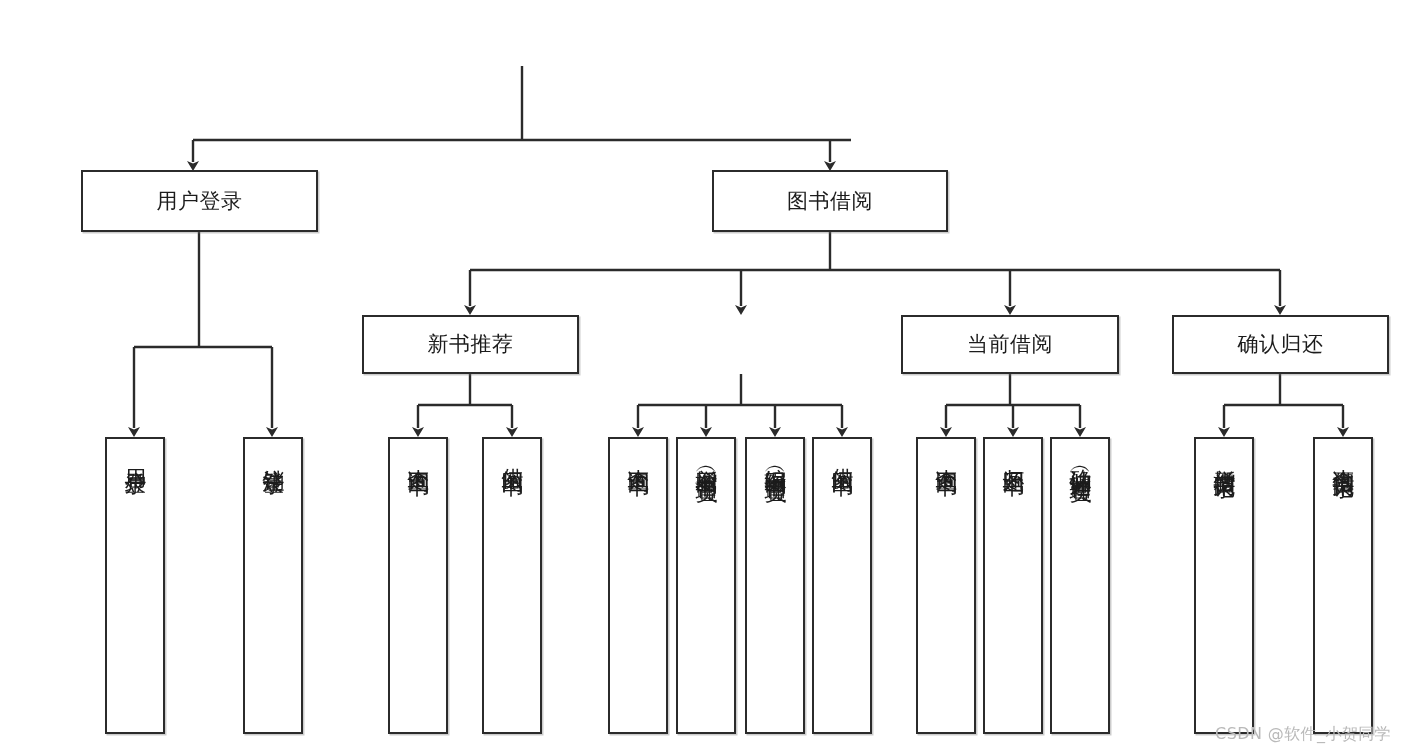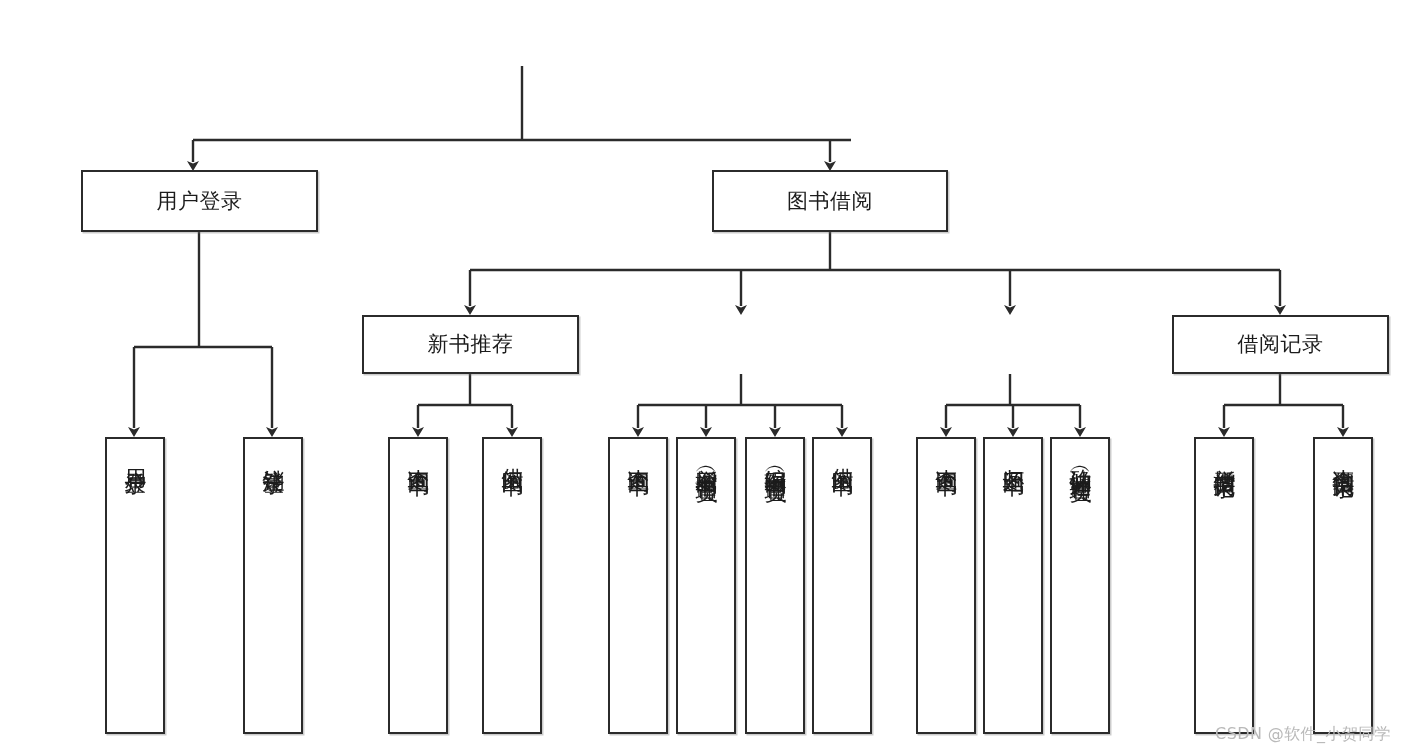--- a/index.html
+++ b/index.html
@@ -120,22 +120,25 @@
   <div class="node" style="left:81px;top:170px;width:237px;height:62px;">
     <span class="lbl">用户登录</span>
   </div>
   <div class="node" style="left:712px;top:170px;width:236px;height:62px;">
     <span class="lbl">图书借阅</span>
   </div>
 
   <div class="node" style="left:362px;top:315px;width:217px;height:59px;">
     <span class="lbl">新书推荐</span>
   </div>
+  <div class="node" style="left:901px;top:315px;width:218px;height:59px;">
+    <span class="lbl">当前借阅</span>
+  </div>
   <div class="node" style="left:1172px;top:315px;width:217px;height:59px;">
-    <span class="lbl">借阅记录</span>
+    <span class="lbl">确认归还</span>
   </div>
 
   <div class="node leaf" style="left:105px;top:437px;width:60px;height:297px;">
     <span class="lbl">用户登录</span>
   </div>
   <div class="node leaf" style="left:243px;top:437px;width:60px;height:297px;">
     <span class="lbl">注销登录</span>
   </div>
   <div class="node leaf" style="left:388px;top:437px;width:60px;height:297px;">
     <span class="lbl">查询图书</span>

